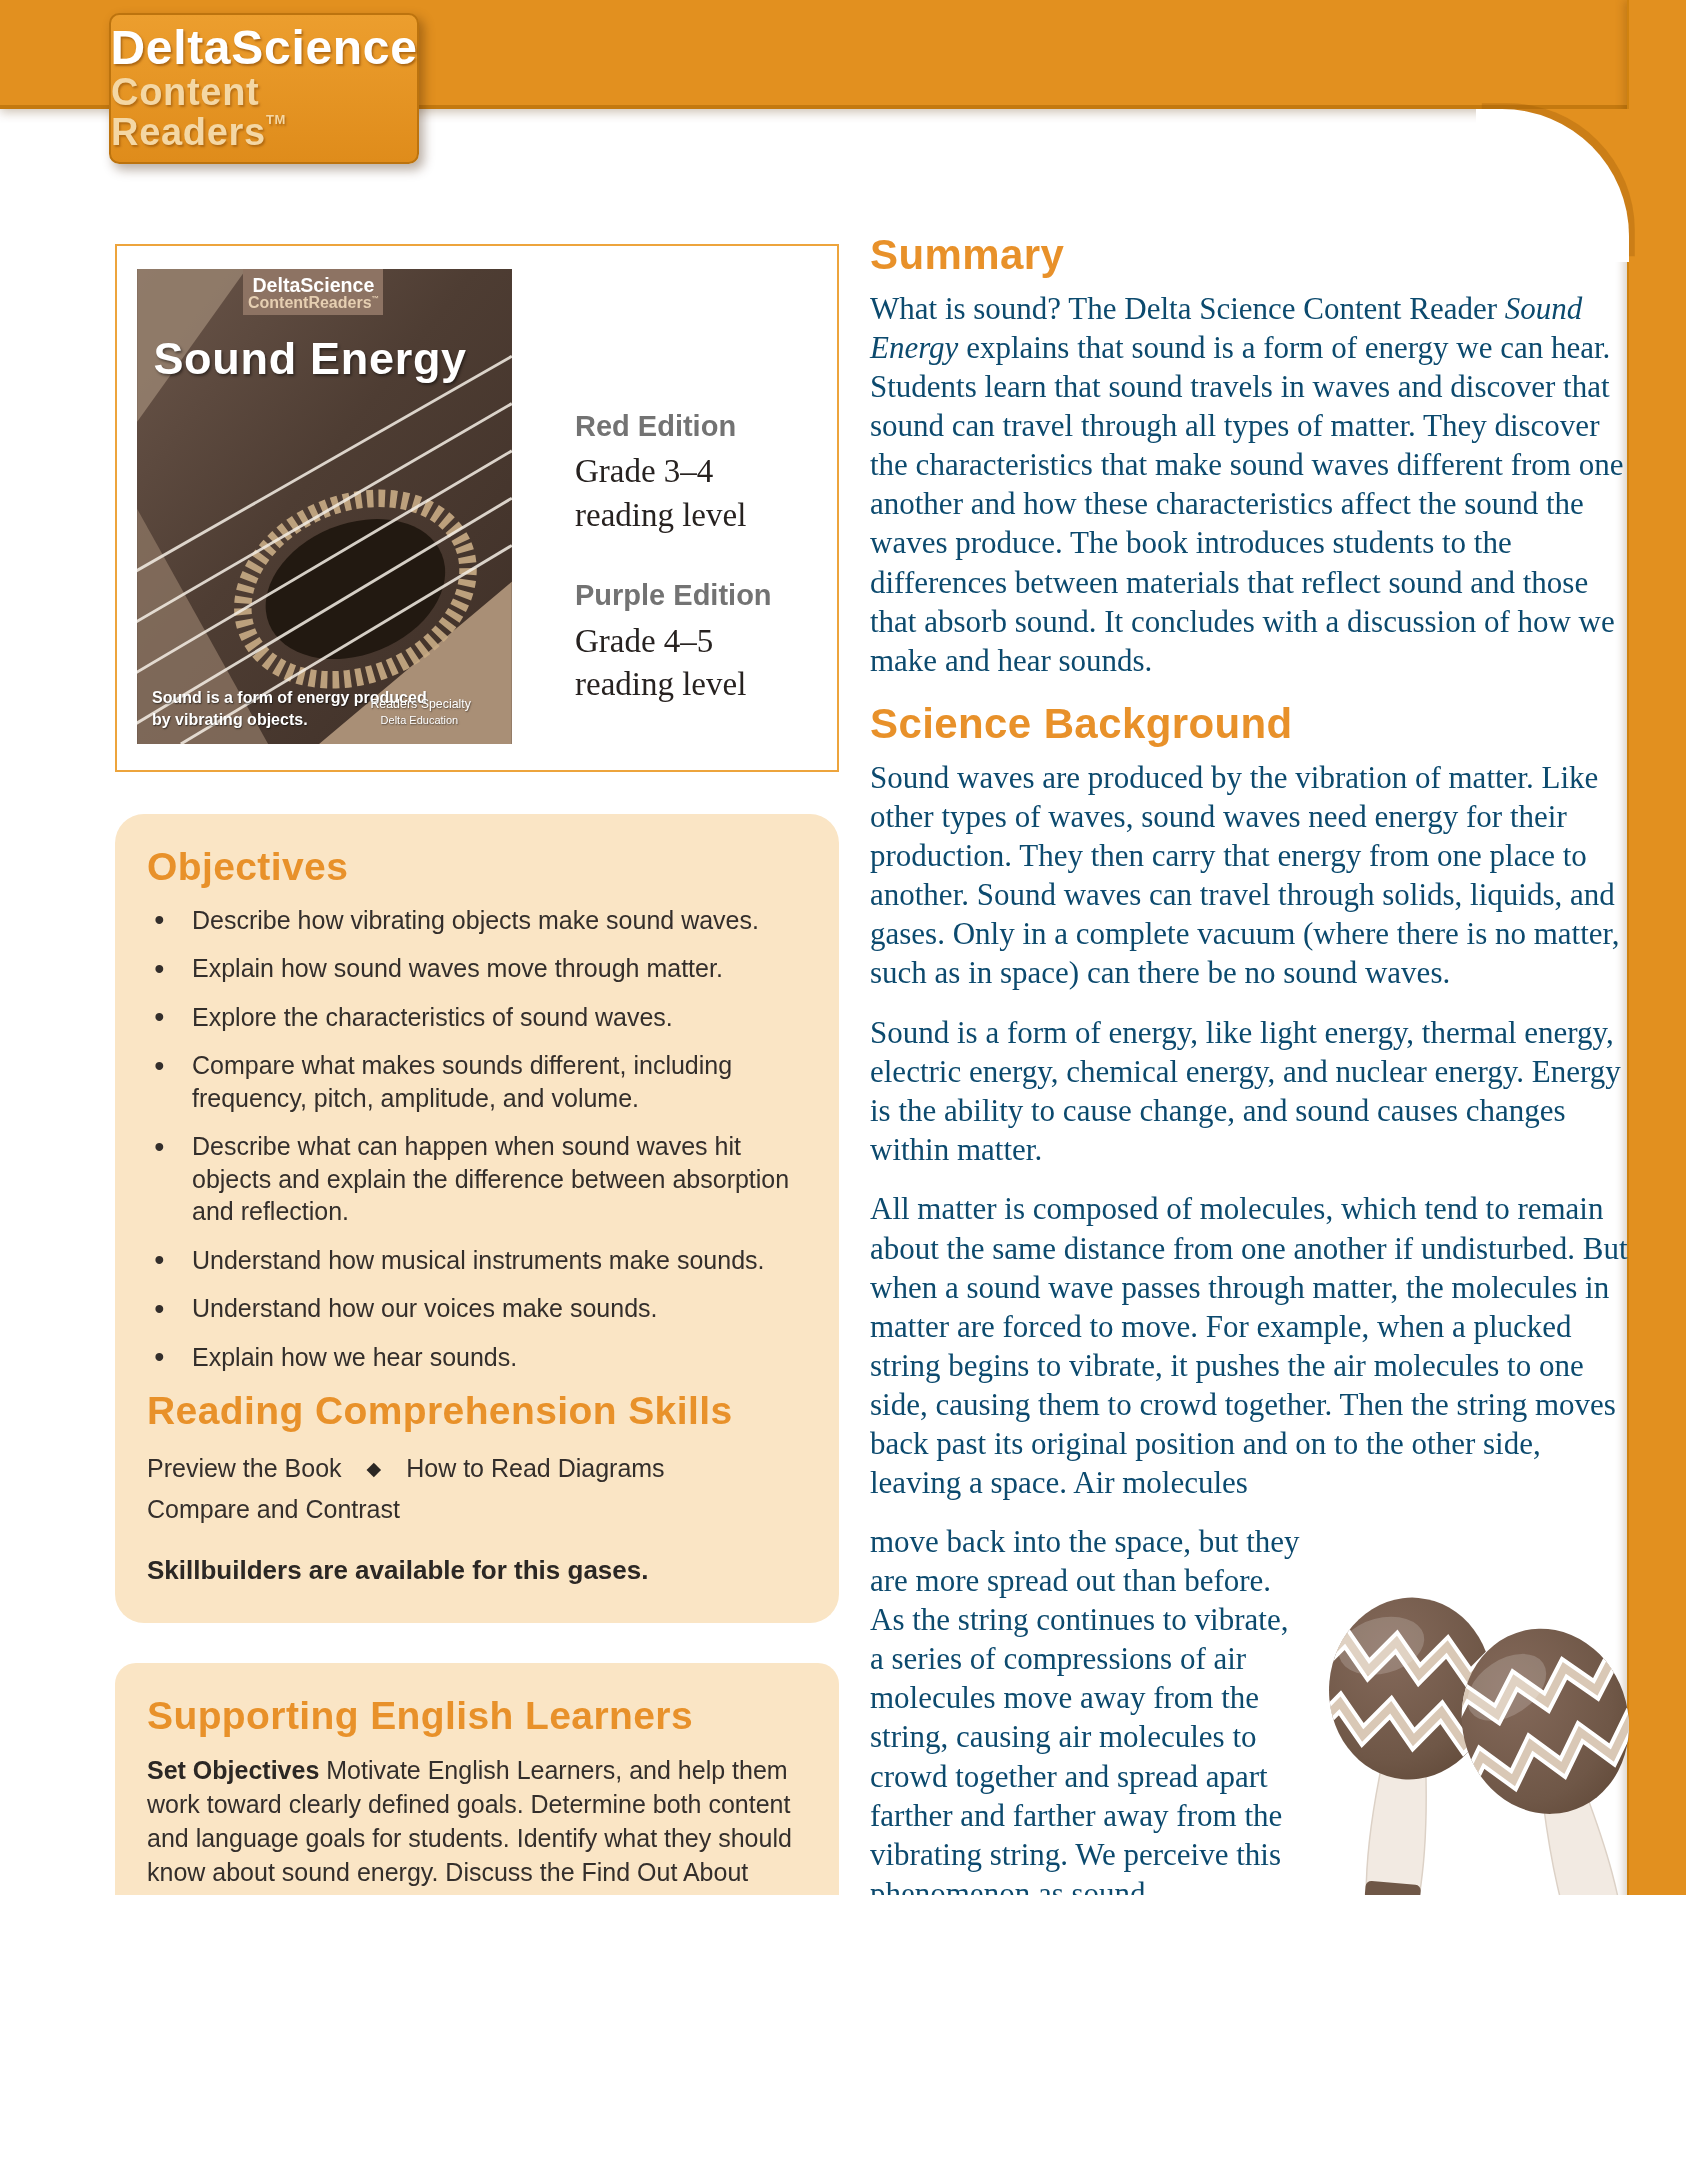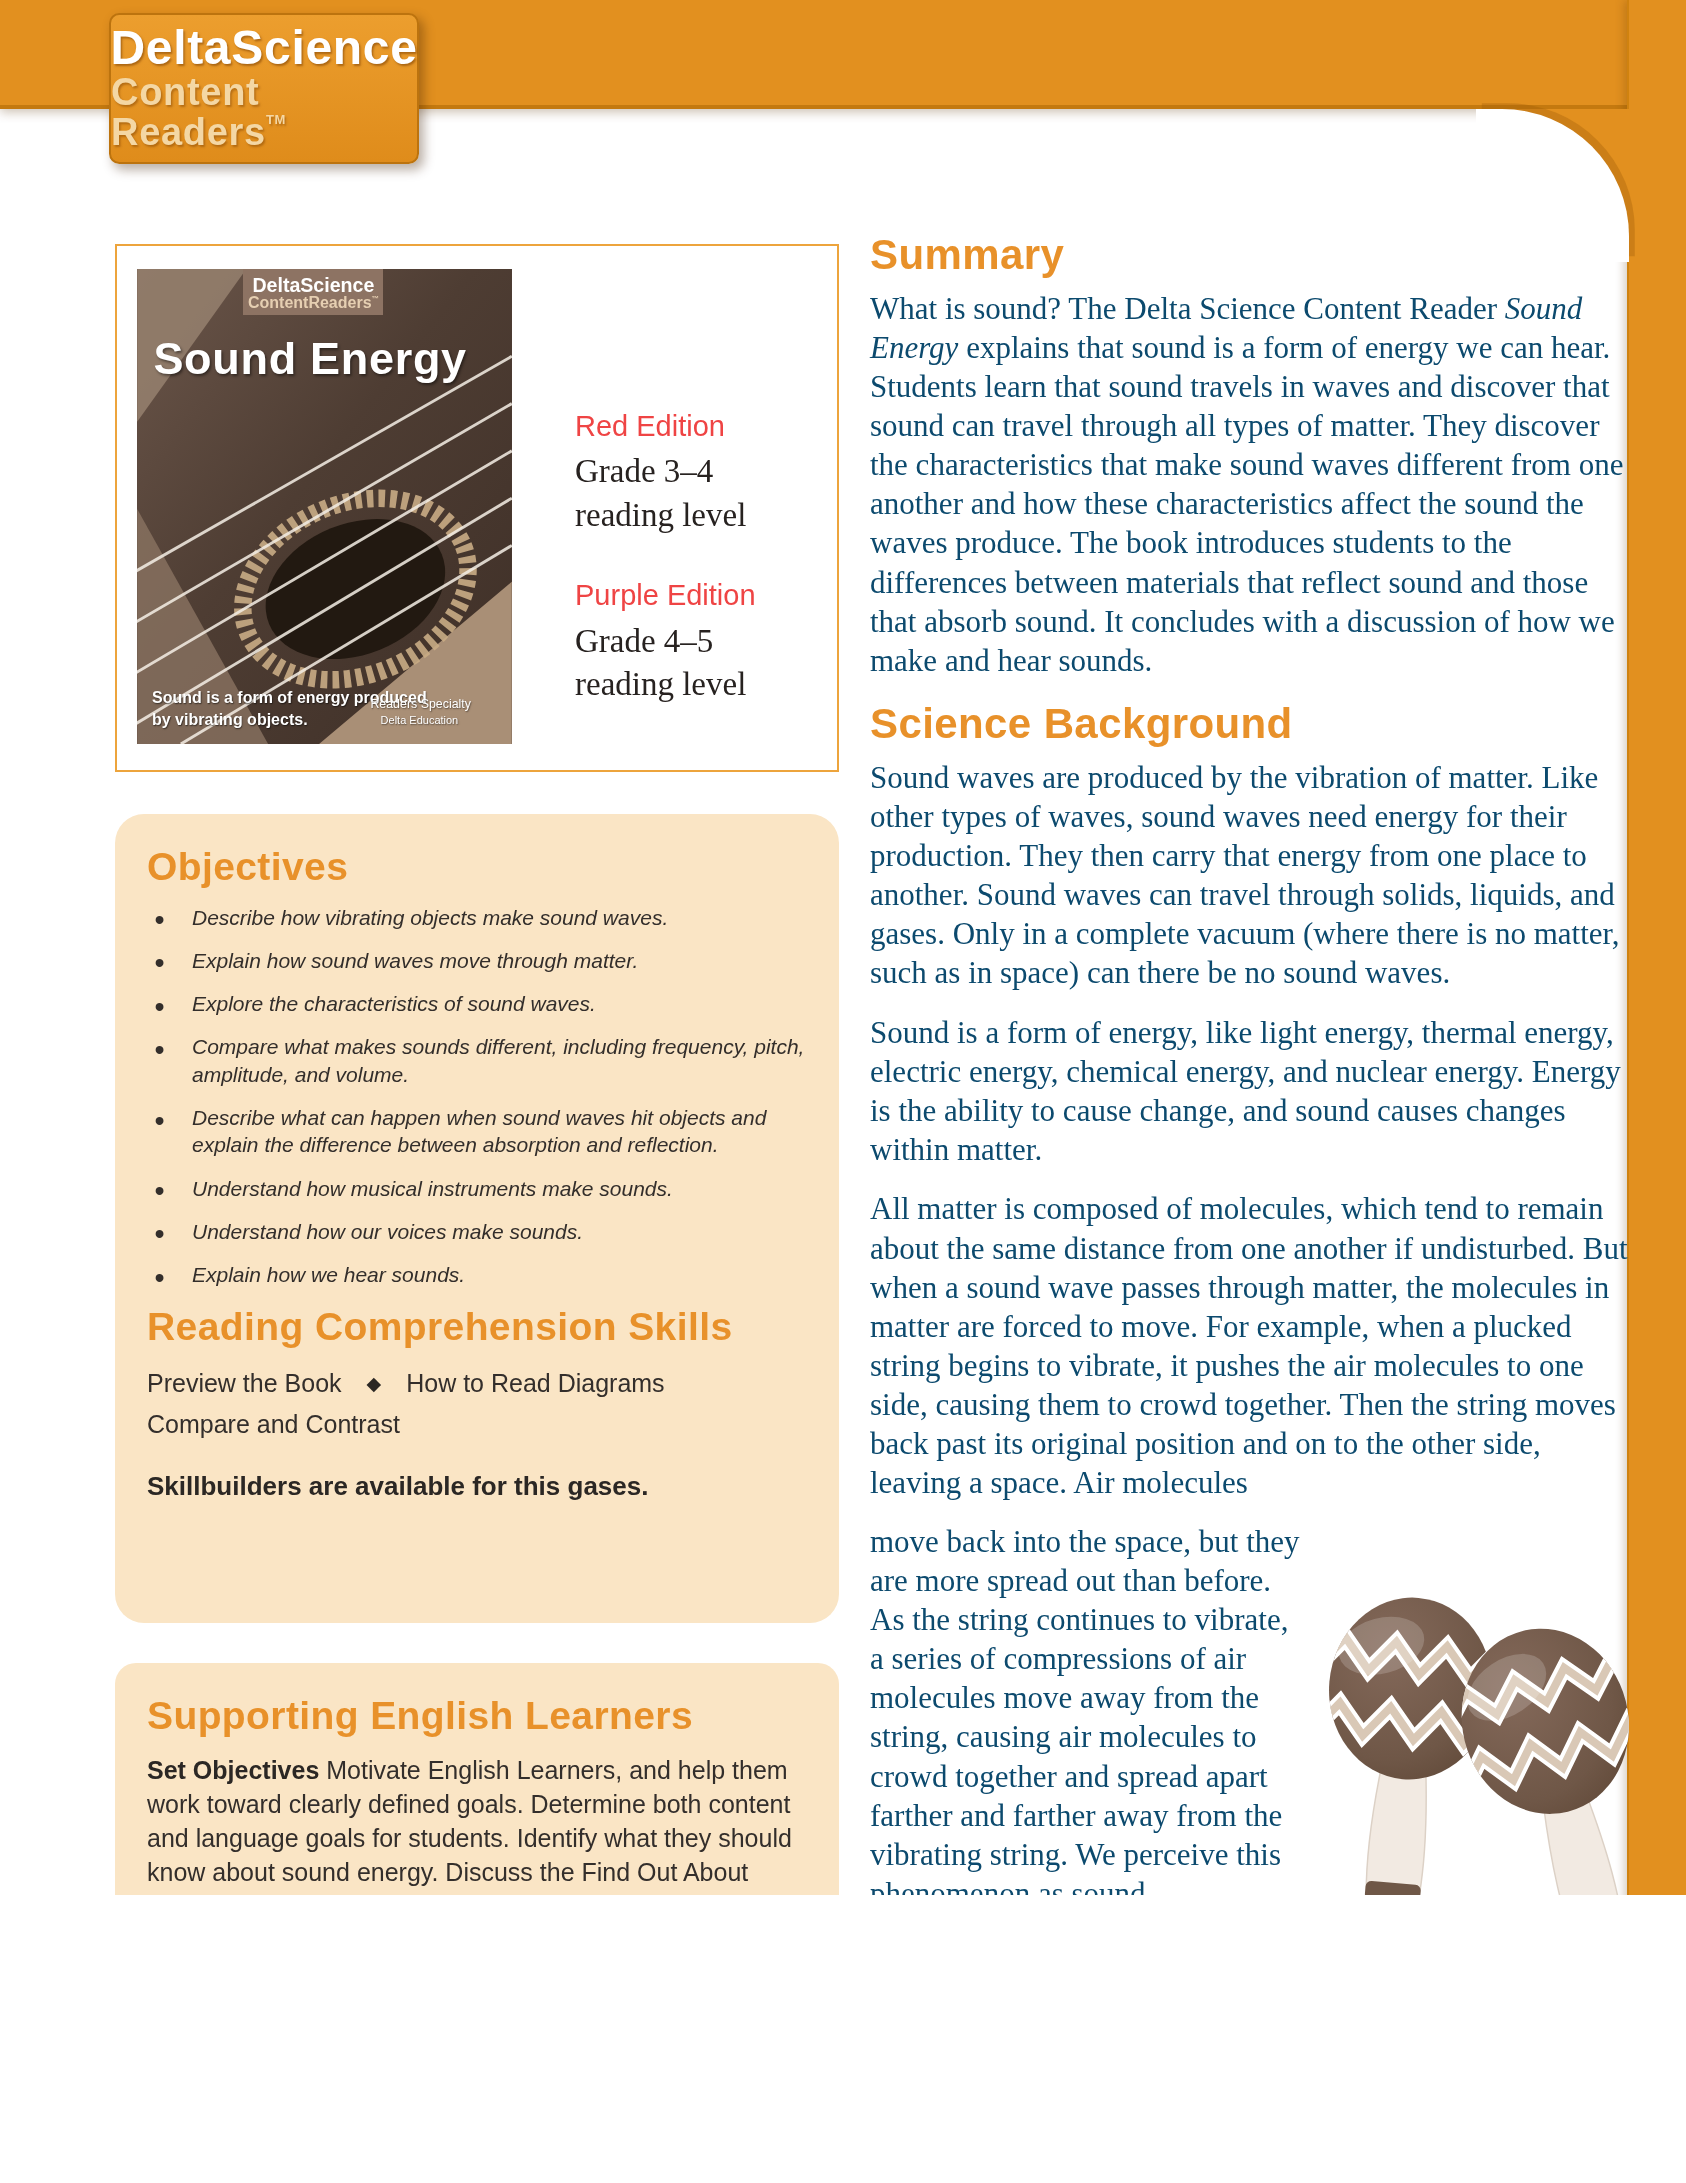--- a/index.html
+++ b/index.html
@@ -37,33 +37,33 @@
   .cover-label .tm{font-size:7.3px;vertical-align:top;}
   .cover-title{position:absolute;left:16px;top:64px;width:349px;font-size:45px;font-weight:bold;color:#ffffff;
                text-shadow:1.5px 2.2px 2.9px rgba(0,0,0,.45);letter-spacing:0.7px;}
   .cover-tagline{position:absolute;left:14.6px;top:418px;font-size:16px;font-weight:bold;color:#ffffff;
                  line-height:1.35;text-shadow:0.7px 0.7px 1.5px rgba(0,0,0,.6);}
   .cover-pub{position:absolute;left:233px;top:428px;font-size:12.4px;color:#ffffff;line-height:1.25;
              text-shadow:0.7px 0.7px 1.5px rgba(0,0,0,.5);}
   .cover-pub .p2{font-size:11px;padding-left:10.2px;}
 
   .editions{position:absolute;left:458px;top:164px;}
-  .ed-name{font-size:29px;font-weight:normal;color:#ef4444;margin-bottom:7.3px;}
+  .ed-name{font-size:29px;font-weight:bold;color:#737373;margin-bottom:7.3px;}
   .ed-grade,.ed-level{font-family:"Liberation Serif",serif;font-size:33px;color:#272220;line-height:1.32;}
   .ed-gap{height:42px;}
 
   
   .peach{position:absolute;left:115px;width:724px;background:#FAE5C5;border-radius:29px;
          box-sizing:border-box;padding:31px 32px 22px 32px;z-index:5;}
   .box-objectives{top:814px;height:809px;}
   .box-supporting{top:1663px;height:277px;border-radius:21px;}
   h2.orange{font-size:39px;font-weight:bold;color:#E8912A;margin:0 0 14.6px 0;letter-spacing:0.4px;}
   .obj-list{list-style:none;margin:0;padding:0;}
-  .obj-list li{position:relative;padding-left:45px;font-size:21px;color:#332E2B;line-height:1.3;
-               margin-bottom:16px;font-style:italic;}
+  .obj-list li{position:relative;padding-left:45px;font-size:25px;color:#332E2B;line-height:1.3;
+               margin-bottom:16px;}
   .obj-list li::before{content:"•";position:absolute;left:7.3px;top:-1.5px;font-size:29px;color:#332E2B;}
   .rcs-title{margin-top:19px;}
   .skill-line{font-size:25px;color:#332E2B;line-height:1.65;}
   .skill-line .diamond{font-size:19px;padding:0 25px;position:relative;top:-2.2px;color:#2B2724;}
   .skill-note{font-size:26px;font-weight:bold;color:#2B2724;margin-top:25px;}
   .sel-body{font-size:25px;color:#332E2B;line-height:1.36;}
   .sel-lead{font-weight:bold;color:#2B2724;}
 
   
   .right-col{position:absolute;left:870px;top:231px;width:761px;z-index:5;}

